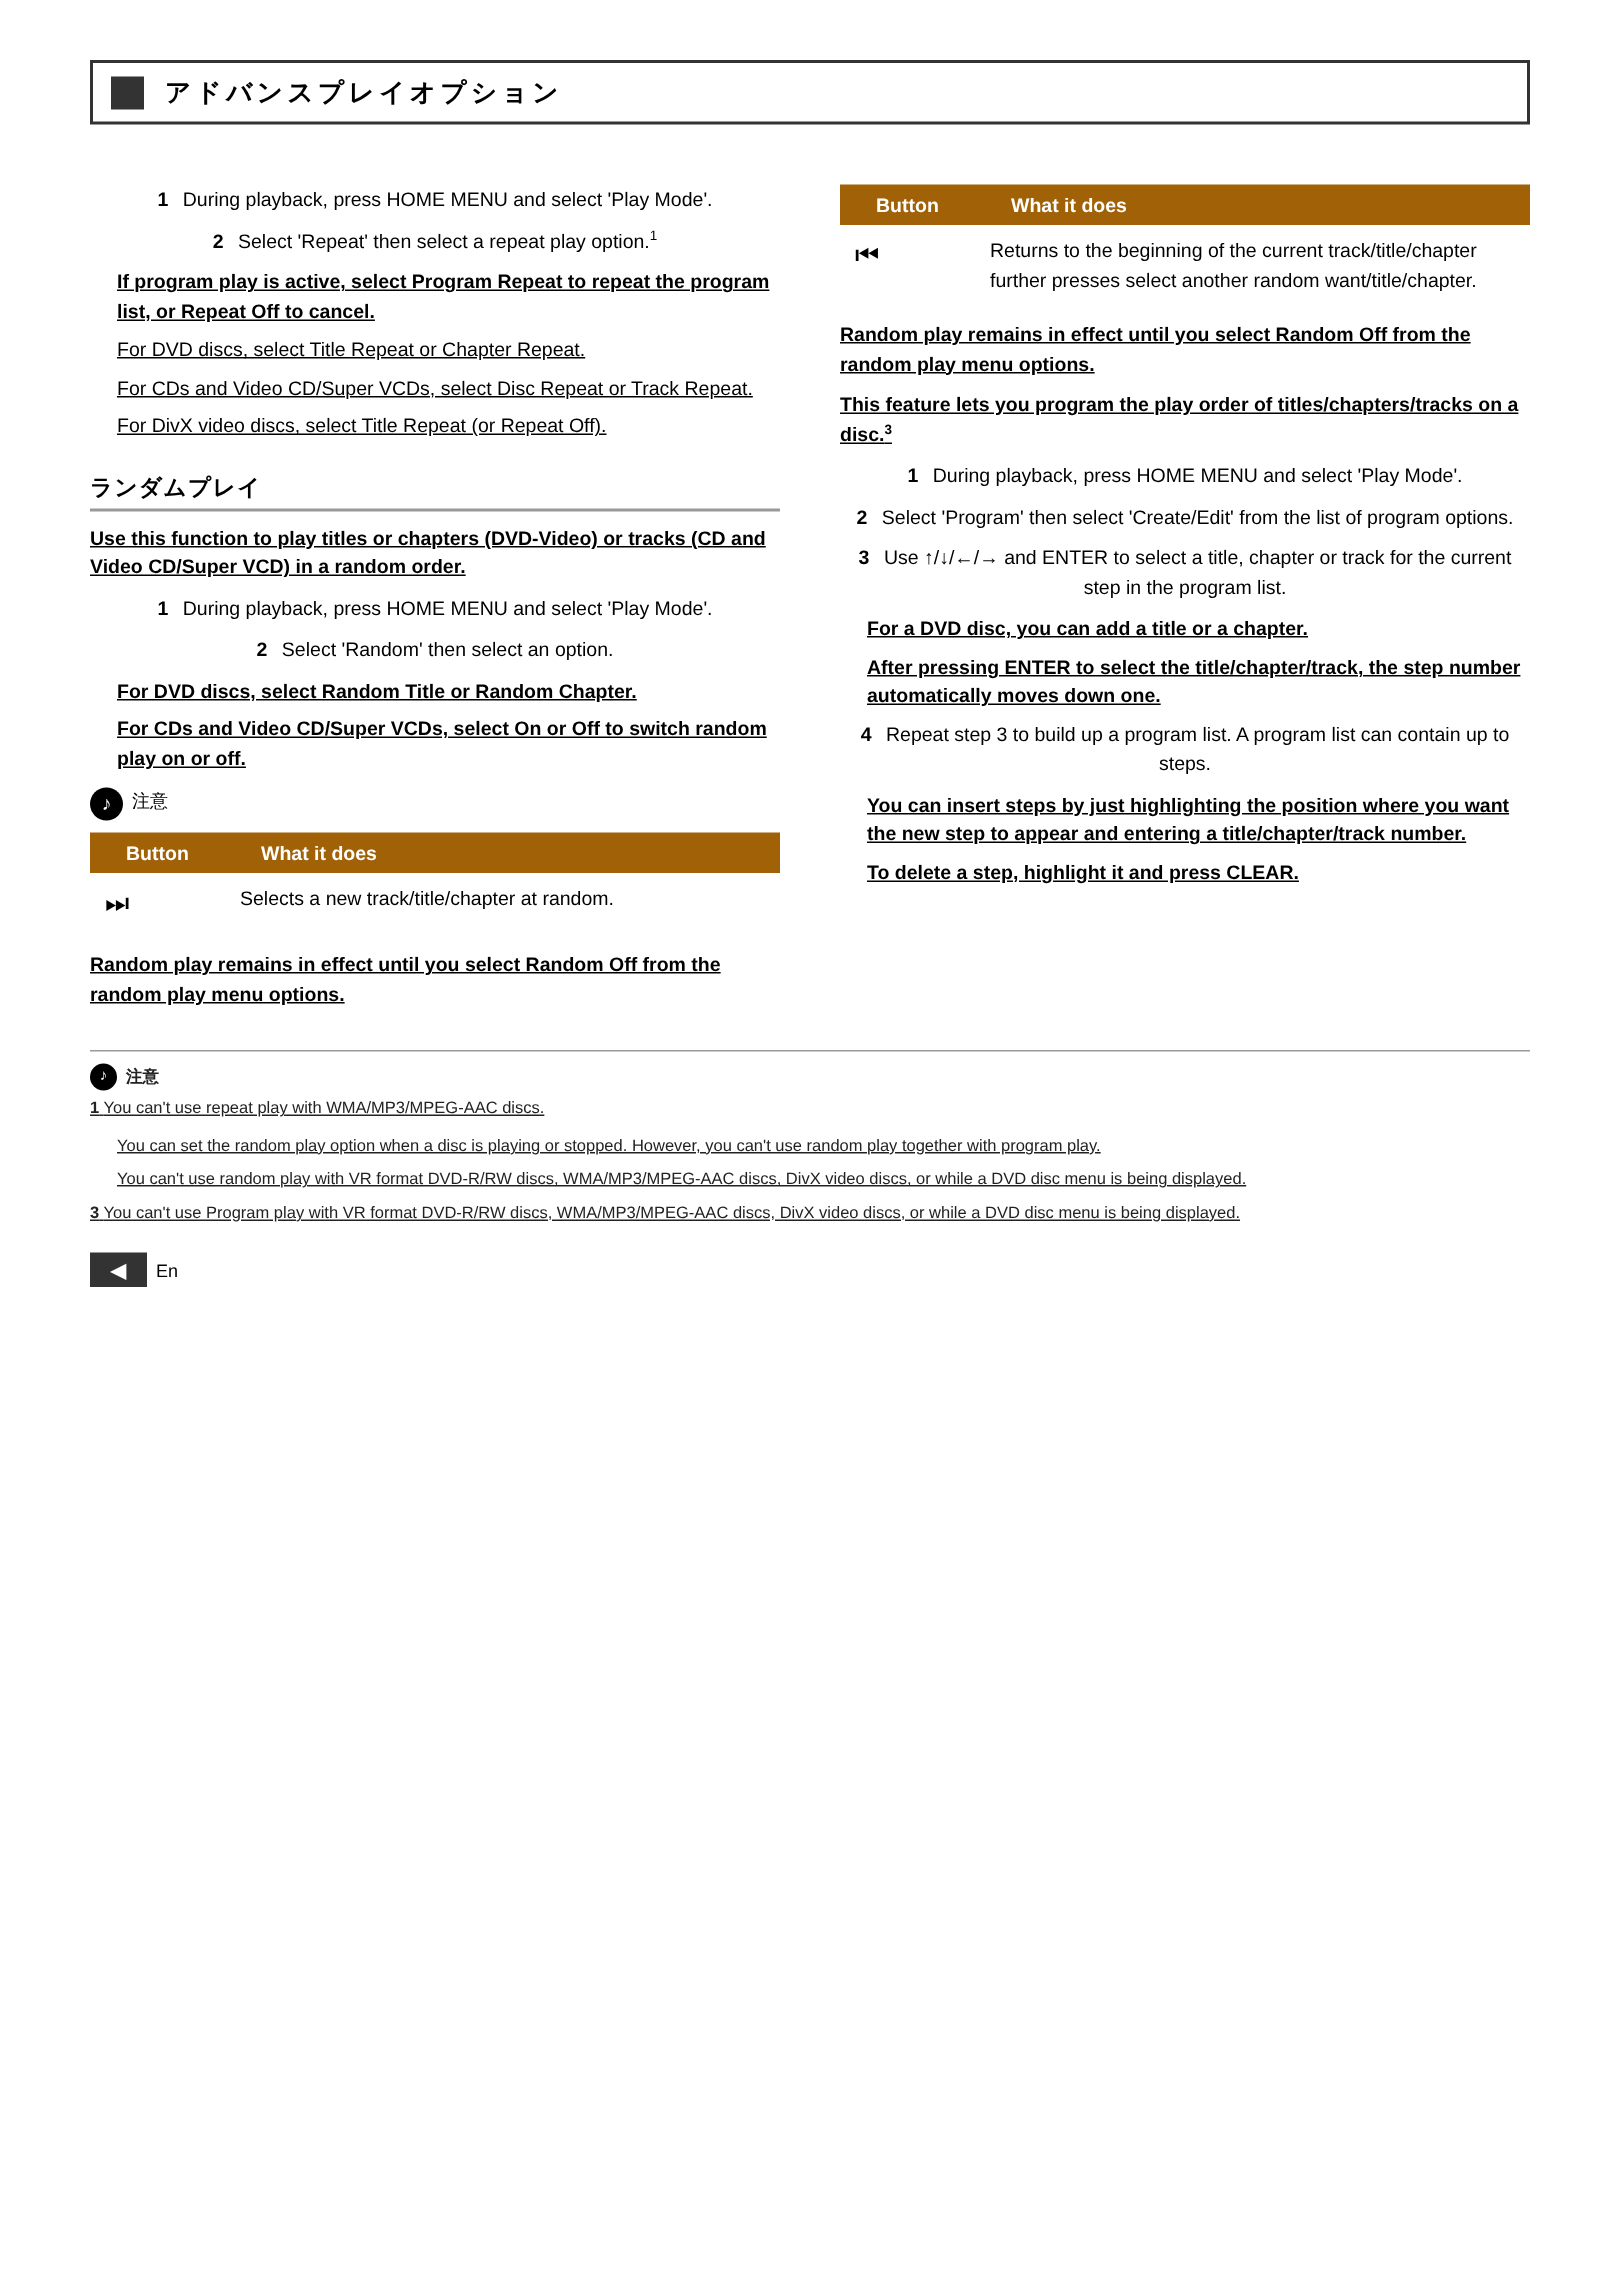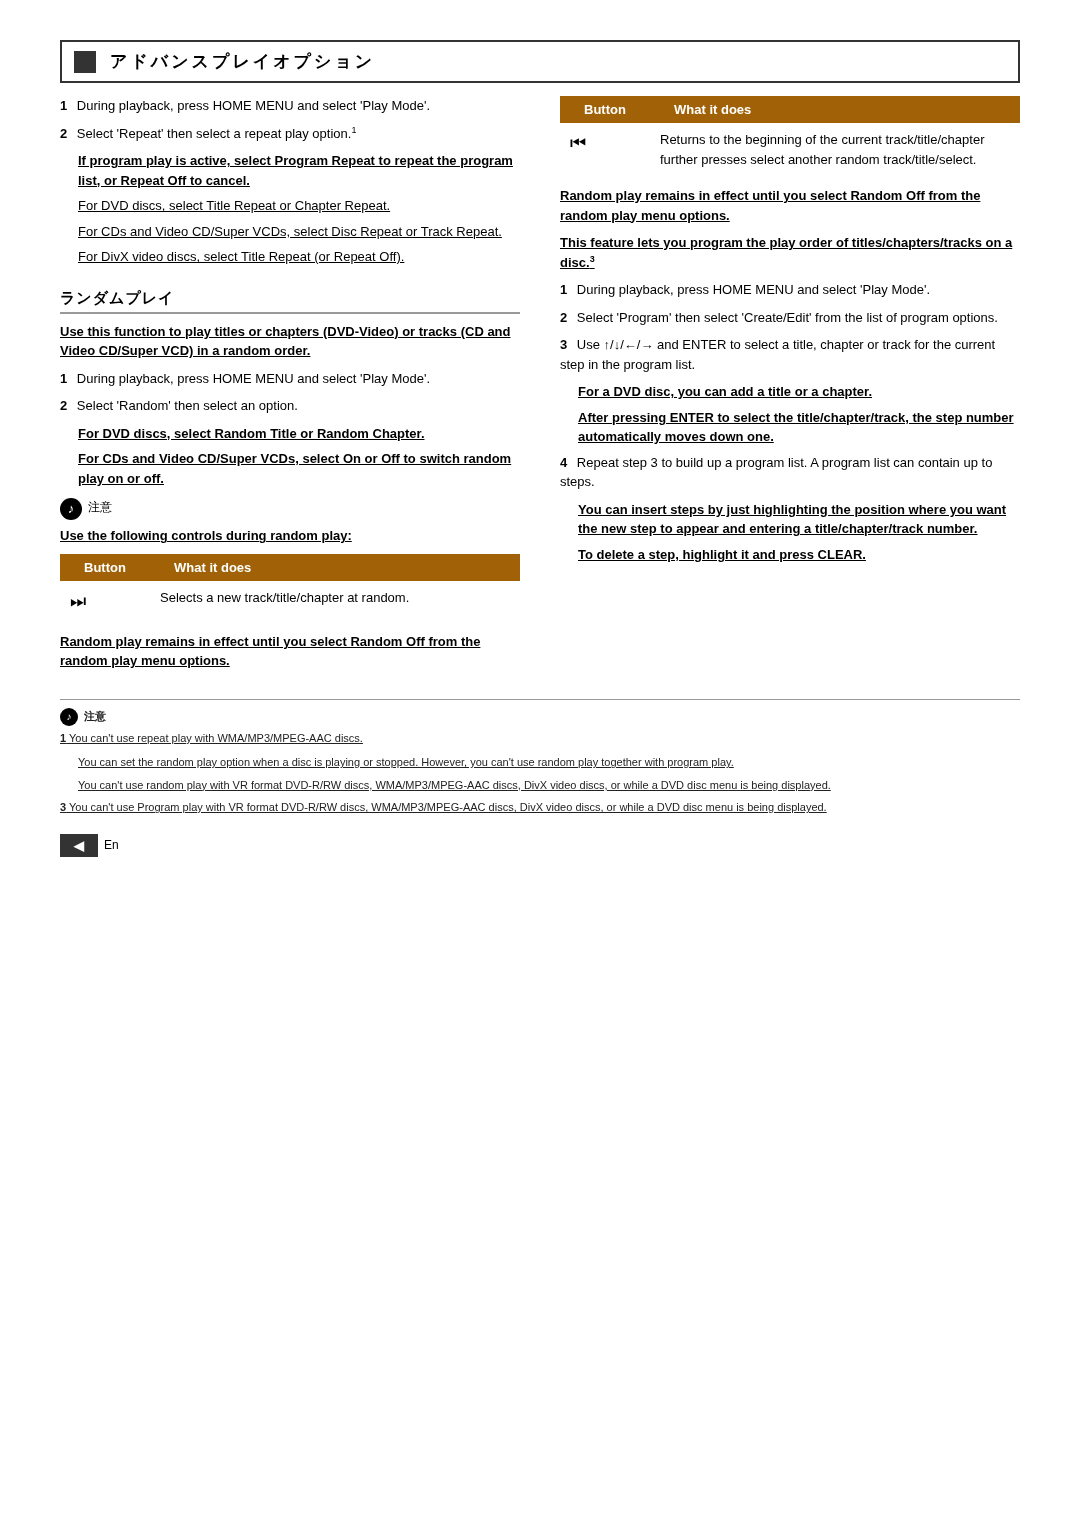--- a/index.html
+++ b/index.html
@@ -8,21 +8,21 @@
       font-family: Arial, Helvetica, sans-serif;
       font-size: 13px;
       color: #000;
       width: 1080px;
       min-height: 1528px;
       padding: 40px 60px 40px 60px;
     }
     .page-header {
       display: flex;
       align-items: center;
-      margin-bottom: 13px;
+      margin-bottom: 40px;
       border: 2px solid #333;
       padding: 8px 12px;
       background: #fff;
     }
     .header-square {
       width: 22px;
       height: 22px;
       background: #333;
       margin-right: 14px;
       flex-shrink: 0;
@@ -46,21 +46,21 @@
       color: #000;
       font-size: 15px;
       font-weight: bold;
       margin: 18px 0 8px 0;
       letter-spacing: 1px;
       padding: 4px 0;
       border-bottom: 2px solid #999;
     }
     p { margin-bottom: 8px; line-height: 1.5; text-decoration: underline; }
     .bold { font-weight: bold; }
-    .step { margin-bottom: 8px; line-height: 1.5; }
+    .step { margin-bottom: 8px; line-height: 1.5; text-align: center; }
     .step-num { font-weight: bold; margin-right: 6px; }
     .indent { padding-left: 18px; margin-bottom: 6px; }
     table.controls-table {
       width: 100%;
       border-collapse: collapse;
       margin-top: 8px;
       margin-bottom: 10px;
     }
     table.controls-table th {
       background: #a16207;
@@ -188,21 +188,20 @@
       <span>Select 'Random' then select an option.</span>
     </div>
     <p class="bold indent">For DVD discs, select Random Title or Random Chapter.</p>
     <p class="bold indent">For CDs and Video CD/Super VCDs, select On or Off to switch random play on or off.</p>
 
     <div class="note-row">
       <span class="note-icon">♪</span>
       <span class="note-text">注意</span>
     </div>
 
-    <p class="bold">Use the following controls during random play:</p>
 
     <table class="controls-table">
       <thead>
         <tr>
           <th style="width:90px;">Button</th>
           <th>What it does</th>
         </tr>
       </thead>
       <tbody>
         <tr>
@@ -225,21 +224,21 @@
         <tr>
           <th style="width:90px;">Button</th>
           <th>What it does</th>
         </tr>
       </thead>
       <tbody>
         <tr>
           <td>
             <span style="font-size:18px;">⏮</span>
           </td>
-          <td>Returns to the beginning of the current track/title/chapter further presses select another random track/title/select.</td>
+          <td>Returns to the beginning of the current track/title/chapter further presses select another random want/title/chapter.</td>
         </tr>
       </tbody>
     </table>
 
     <p class="bold" style="margin-top:10px;">Random play remains in effect until you select Random Off from the random play menu options.</p>
 
 
     <p class="bold">
       <span>This feature lets you program the play order of titles/chapters/tracks on a disc.</span><sup>3</sup>
     </p>

